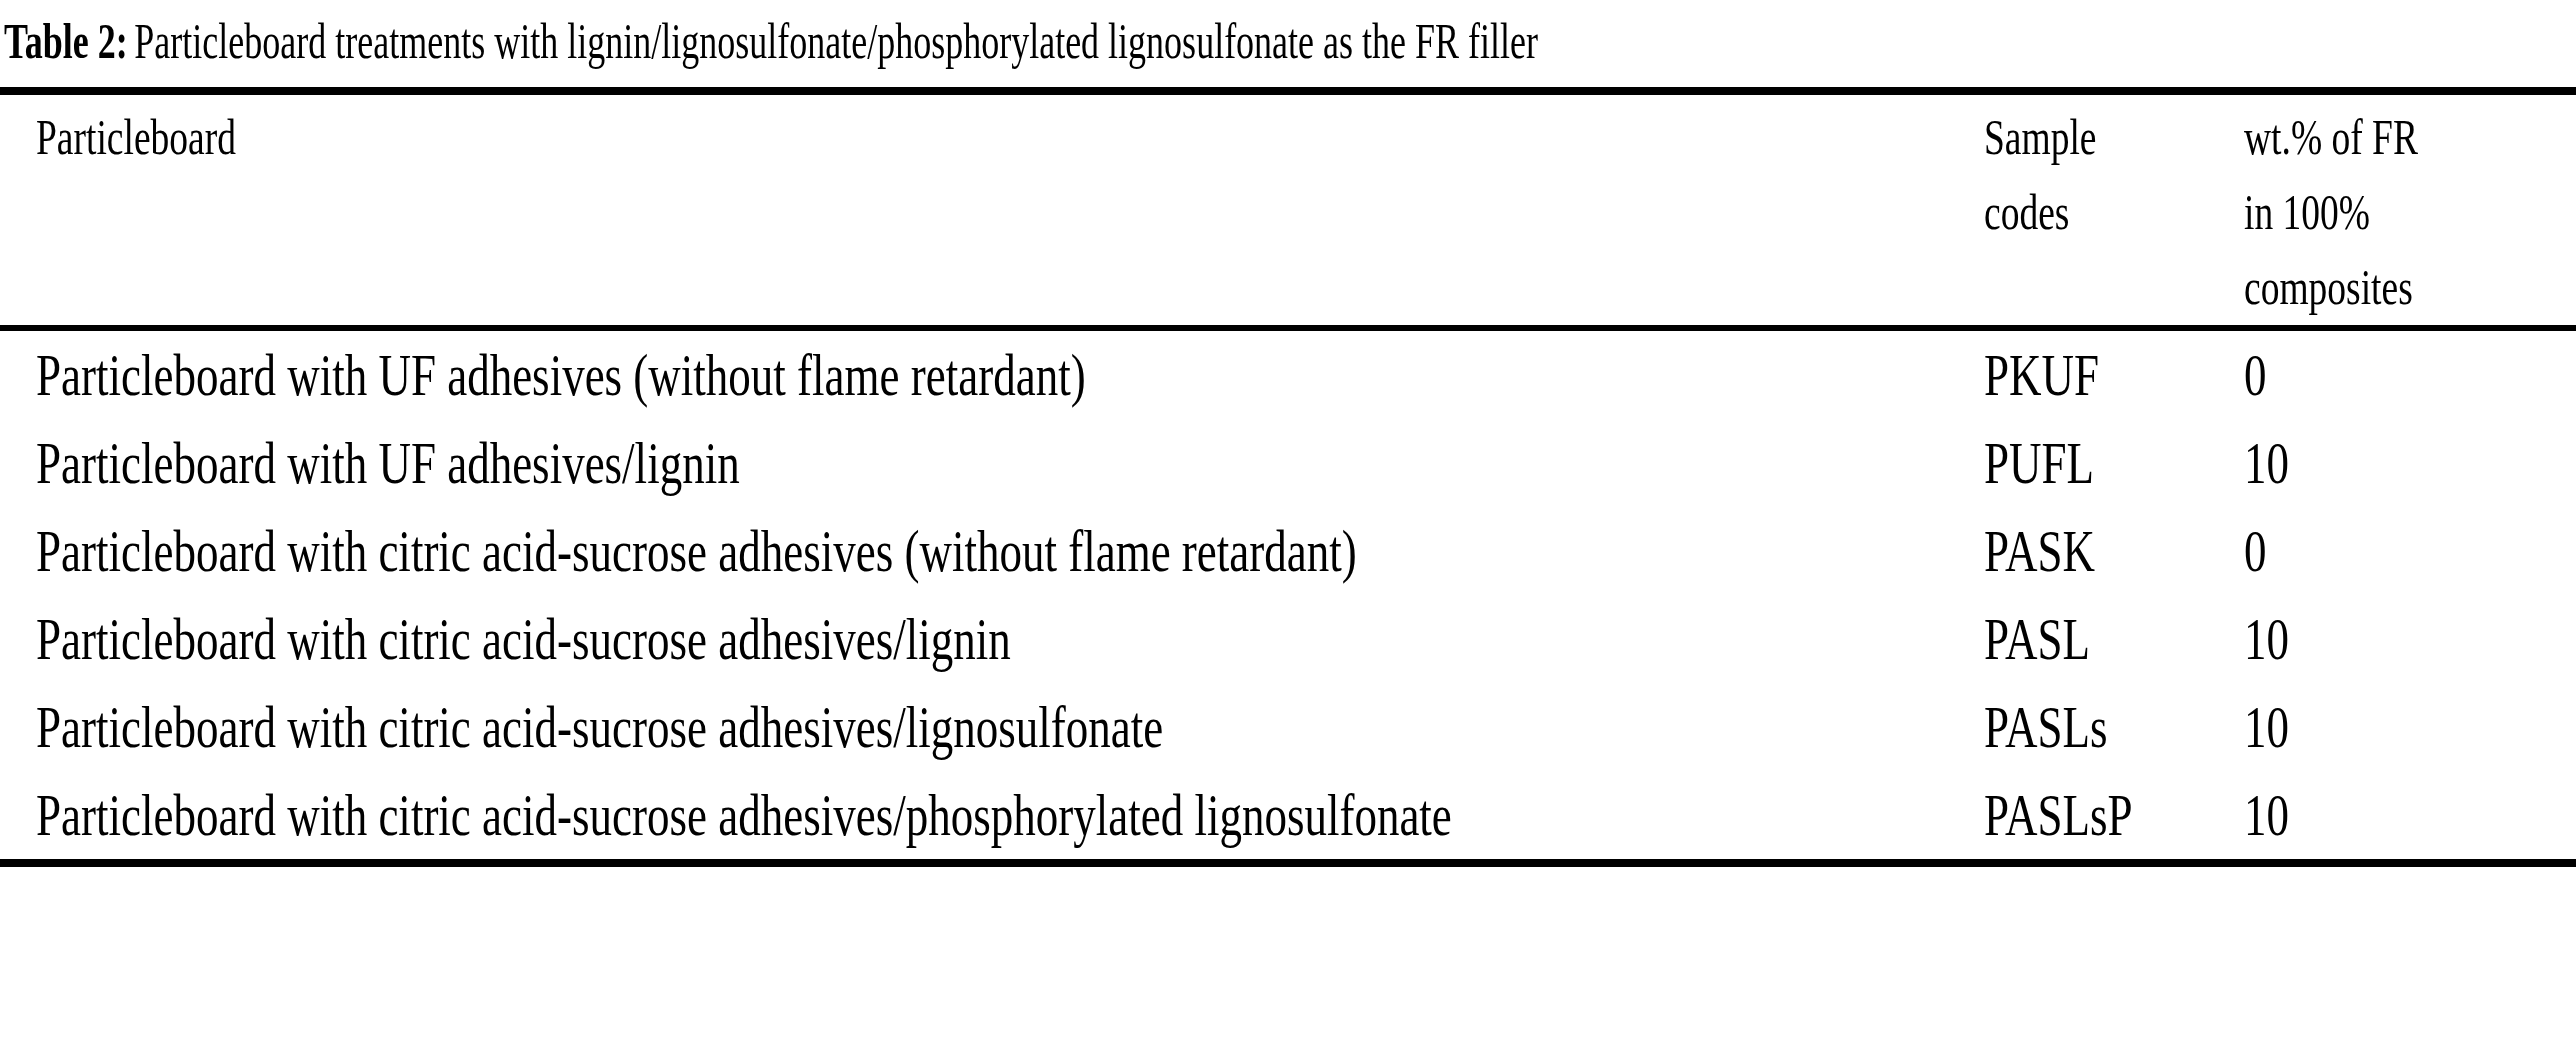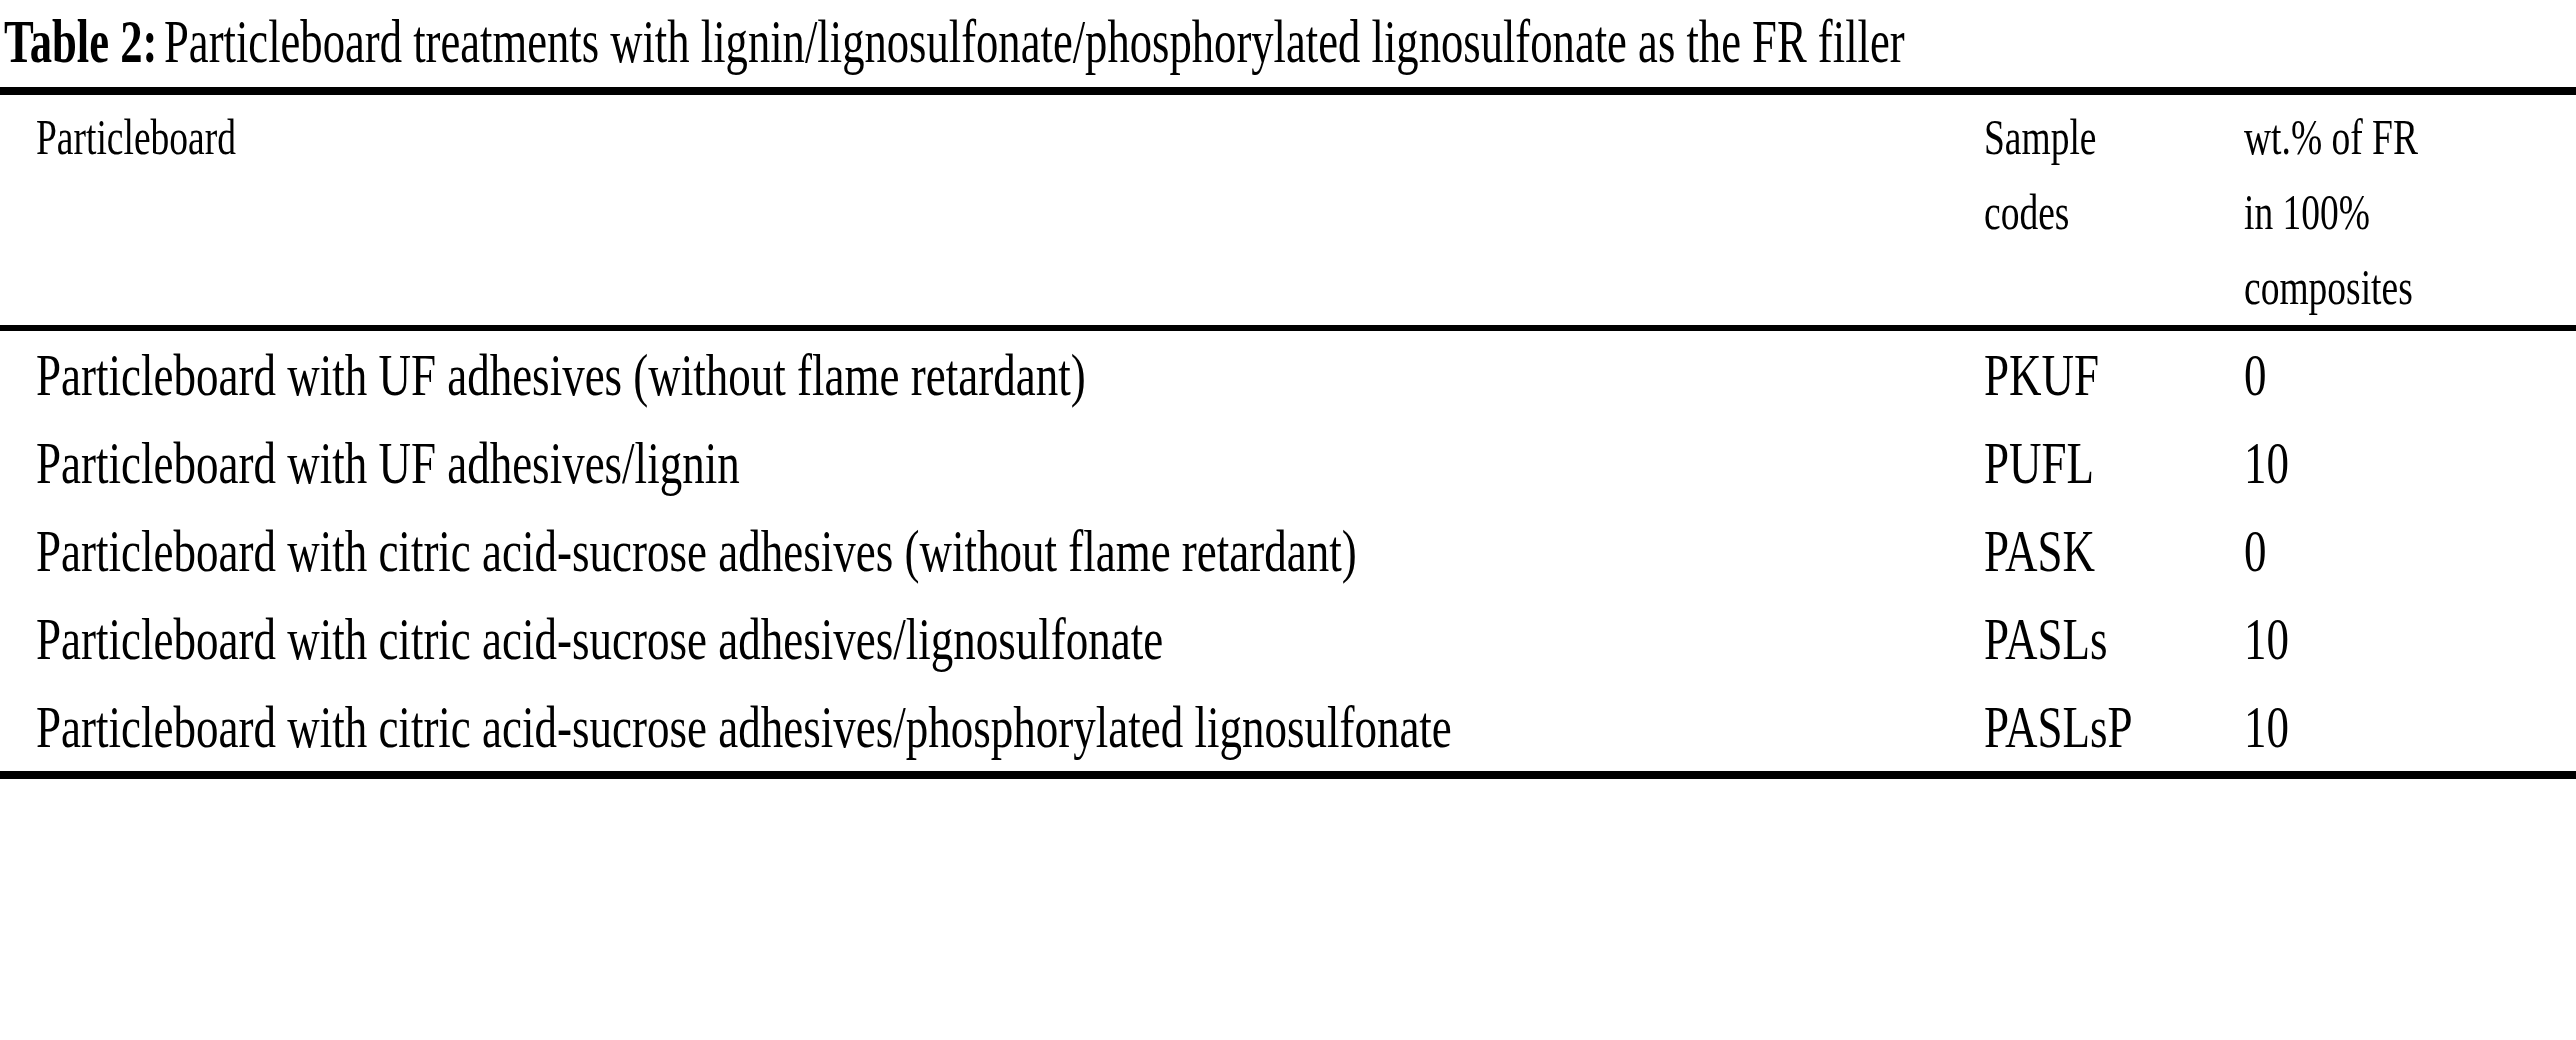--- a/index.html
+++ b/index.html
@@ -6,21 +6,21 @@
   html, body { background: #ffffff; }
   body {
     width: 2576px;
     height: 1041px;
     overflow: hidden;
     color: #000000;
     font-family: "Liberation Serif", serif;
   }
   .caption {
     margin: 4px 0 0 4px;
-    font-size: 62px;
+    font-size: 50px;
     line-height: 74px;
     white-space: nowrap;
   }
   .squeeze-title {
     display: inline-block;
     transform: scaleX(0.72);
     transform-origin: left center;
     white-space: nowrap;
   }
   .caption-label { font-weight: bold; }
@@ -90,20 +90,25 @@
         <td class="first"><span class="squeeze">Particleboard with UF adhesives/lignin</span></td>
         <td><span class="squeeze">PUFL</span></td>
         <td><span class="squeeze">10</span></td>
       </tr>
       <tr>
         <td class="first"><span class="squeeze">Particleboard with citric acid-sucrose adhesives (without flame retardant)</span></td>
         <td><span class="squeeze">PASK</span></td>
         <td><span class="squeeze">0</span></td>
       </tr>
       <tr>
+        <td class="first"><span class="squeeze">Particleboard with citric acid-sucrose adhesives/lignin</span></td>
+        <td><span class="squeeze">PASL</span></td>
+        <td><span class="squeeze">10</span></td>
+      </tr>
+      <tr>
         <td class="first"><span class="squeeze">Particleboard with citric acid-sucrose adhesives/lignosulfonate</span></td>
         <td><span class="squeeze">PASLs</span></td>
         <td><span class="squeeze">10</span></td>
       </tr>
       <tr>
         <td class="first"><span class="squeeze">Particleboard with citric acid-sucrose adhesives/phosphorylated lignosulfonate</span></td>
         <td><span class="squeeze">PASLsP</span></td>
         <td><span class="squeeze">10</span></td>
       </tr>
     </tbody>

